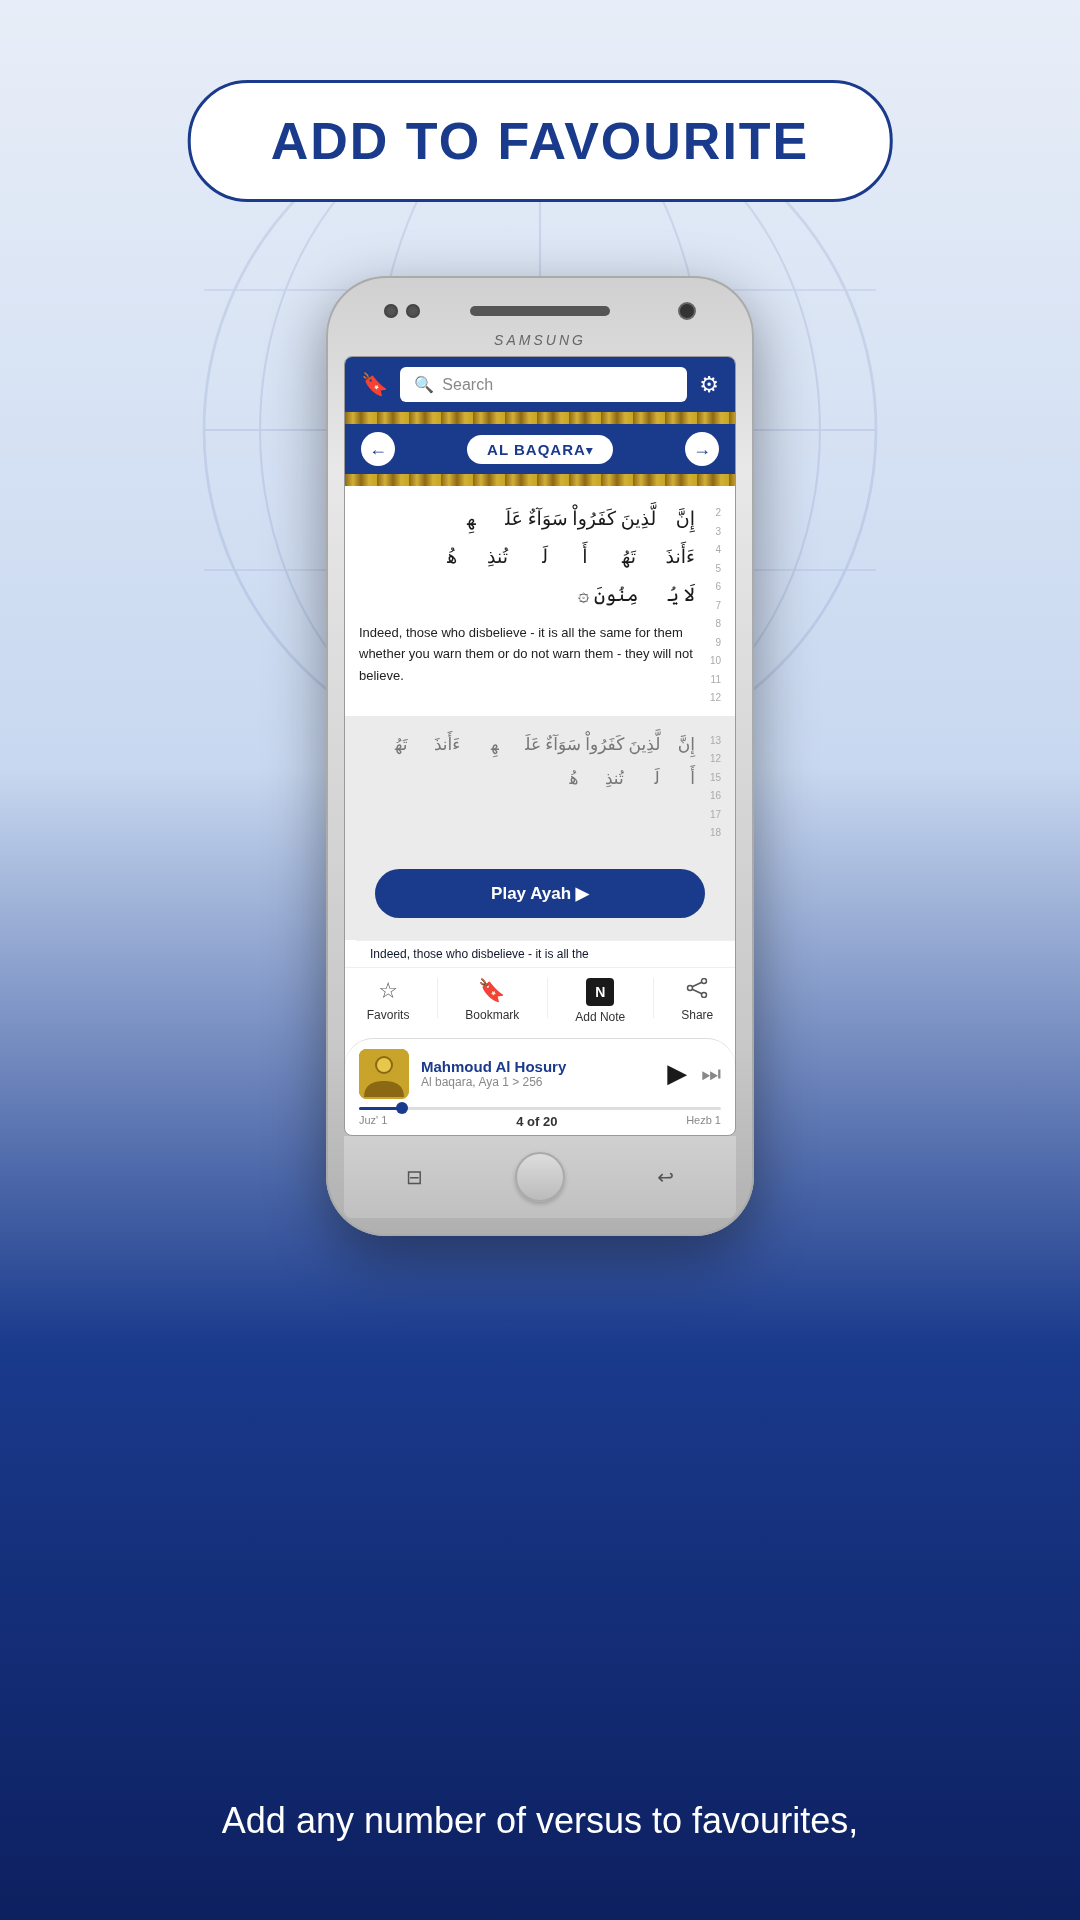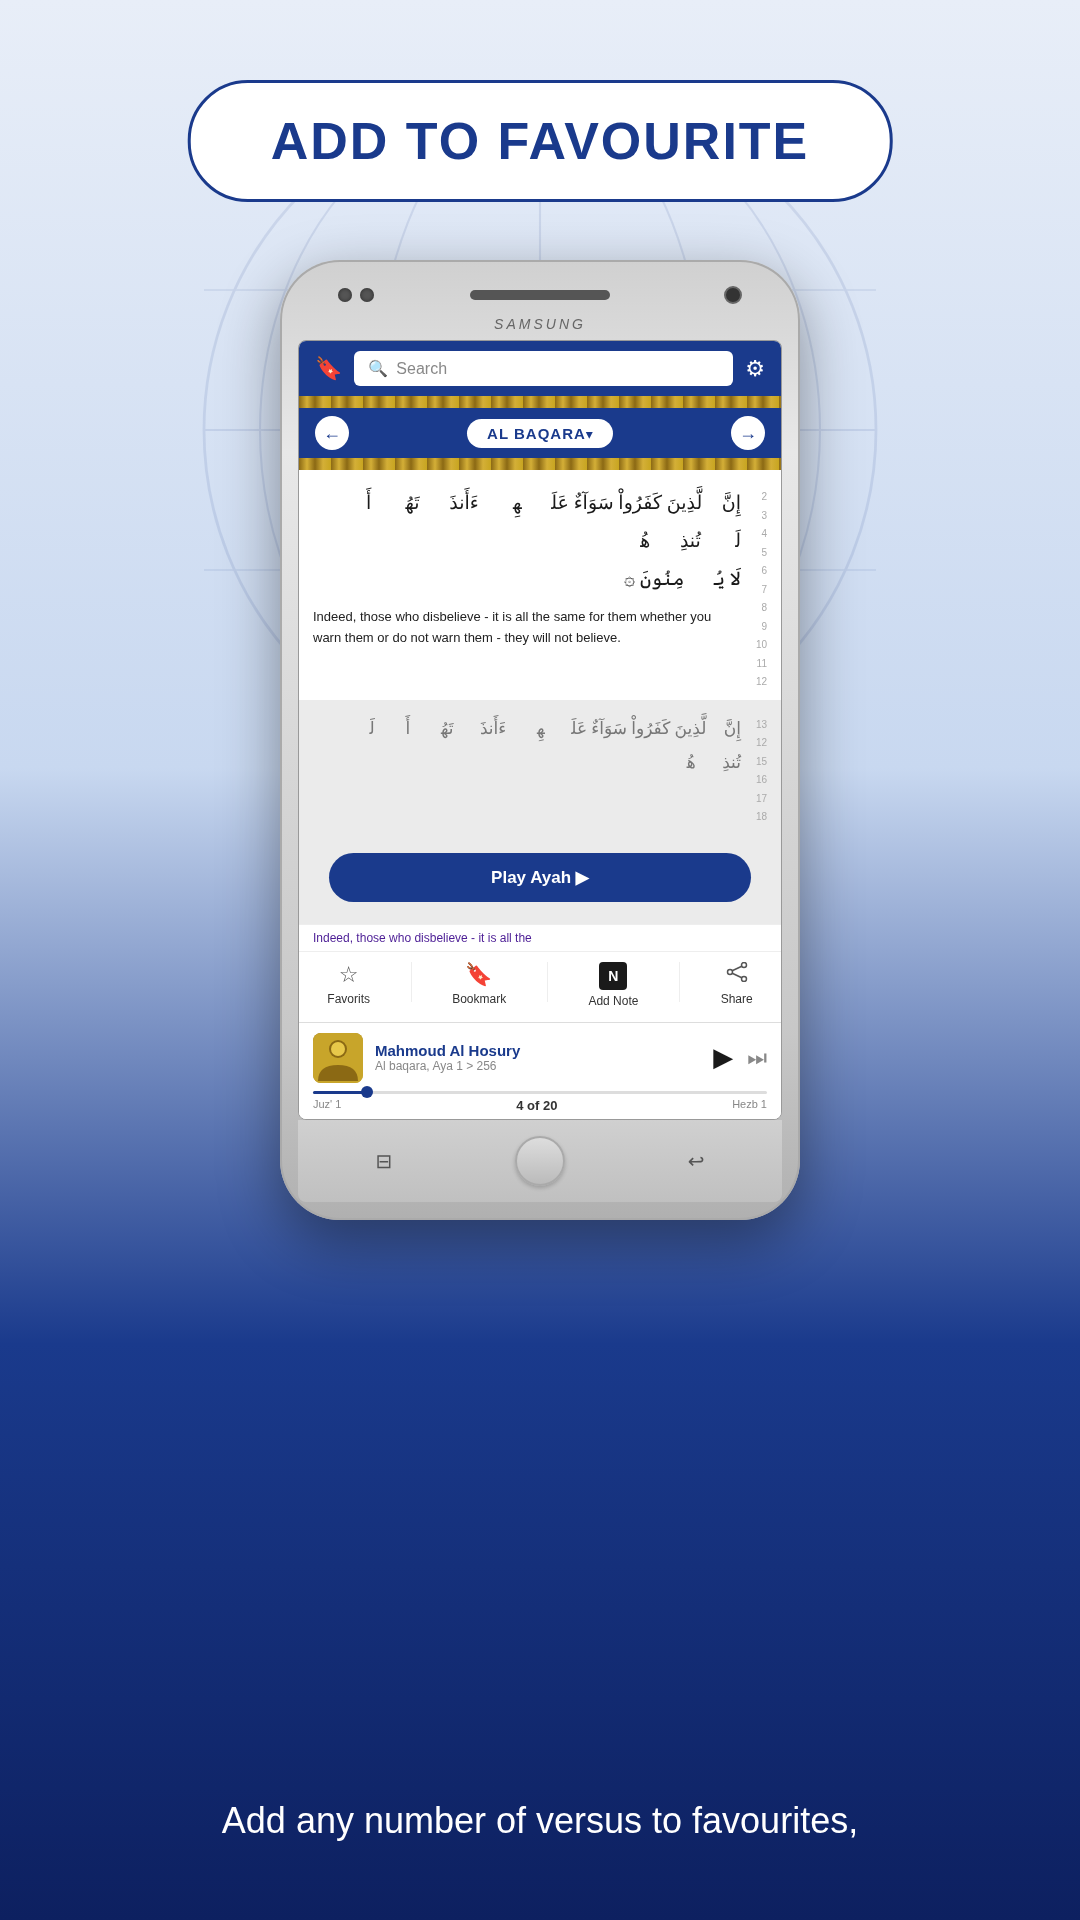--- a/index.html
+++ b/index.html
@@ -47,24 +47,24 @@
     .title-badge-text {
       font-size: 52px;
       font-weight: 900;
       color: #1a3a8c;
       letter-spacing: 2px;
     }
 
     
     .phone-wrapper {
       position: absolute;
-      top: 260px;
+      top: 276px;
       left: 50%;
       transform: translateX(-50%);
-      width: 520px;
+      width: 428px;
     }
 
     .phone-outer {
       background: linear-gradient(180deg, #d0d0d0 0%, #e8e8e8 20%, #c8c8c8 80%, #b0b0b0 100%);
       border-radius: 60px;
       padding: 18px;
       box-shadow: 0 20px 60px rgba(0,0,0,0.4), inset 0 0 0 2px #aaa;
       position: relative;
     }
 
@@ -265,20 +265,21 @@
       font-size: 14px;
       font-weight: bold;
       border-radius: 4px;
     }
 
     
     .player-bar {
       background: white;
       padding: 10px 14px 6px;
       border-top: 1px solid #ddd;
+      border-radius: 28px;
     }
 
     .player-top {
       display: flex;
       align-items: center;
       gap: 12px;
     }
 
     .player-avatar {
       width: 50px;
@@ -517,21 +518,21 @@
           <span>16</span>
           <span>17</span>
           <span>18</span>
         </div>
       </div>
 
       <div style="padding: 10px 14px; background:#ebebeb;">
         <div class="play-ayah-btn">Play Ayah ▶</div>
       </div>
 
-      <div style="background:white; padding:6px 14px; font-size:12px; color:#4c1d95; border-top:1px solid #eee;">Indeed, those who disbelieve - it is all the</div>
+      <div style="background:white; padding:6px 14px; font-size:12px; color:#0f172a; border-top:1px solid #eee;margin-left:11px;">Indeed, those who disbelieve - it is all the</div>
 
       <div class="action-bar">
         <div class="action-btn">
           <span class="action-icon">☆</span>
           <span>Favorits</span>
         </div>
         <div style="width:1px; background:#eee; height:40px;"></div>
         <div class="action-btn">
           <span class="action-icon">🔖</span>
           <span>Bookmark</span>

